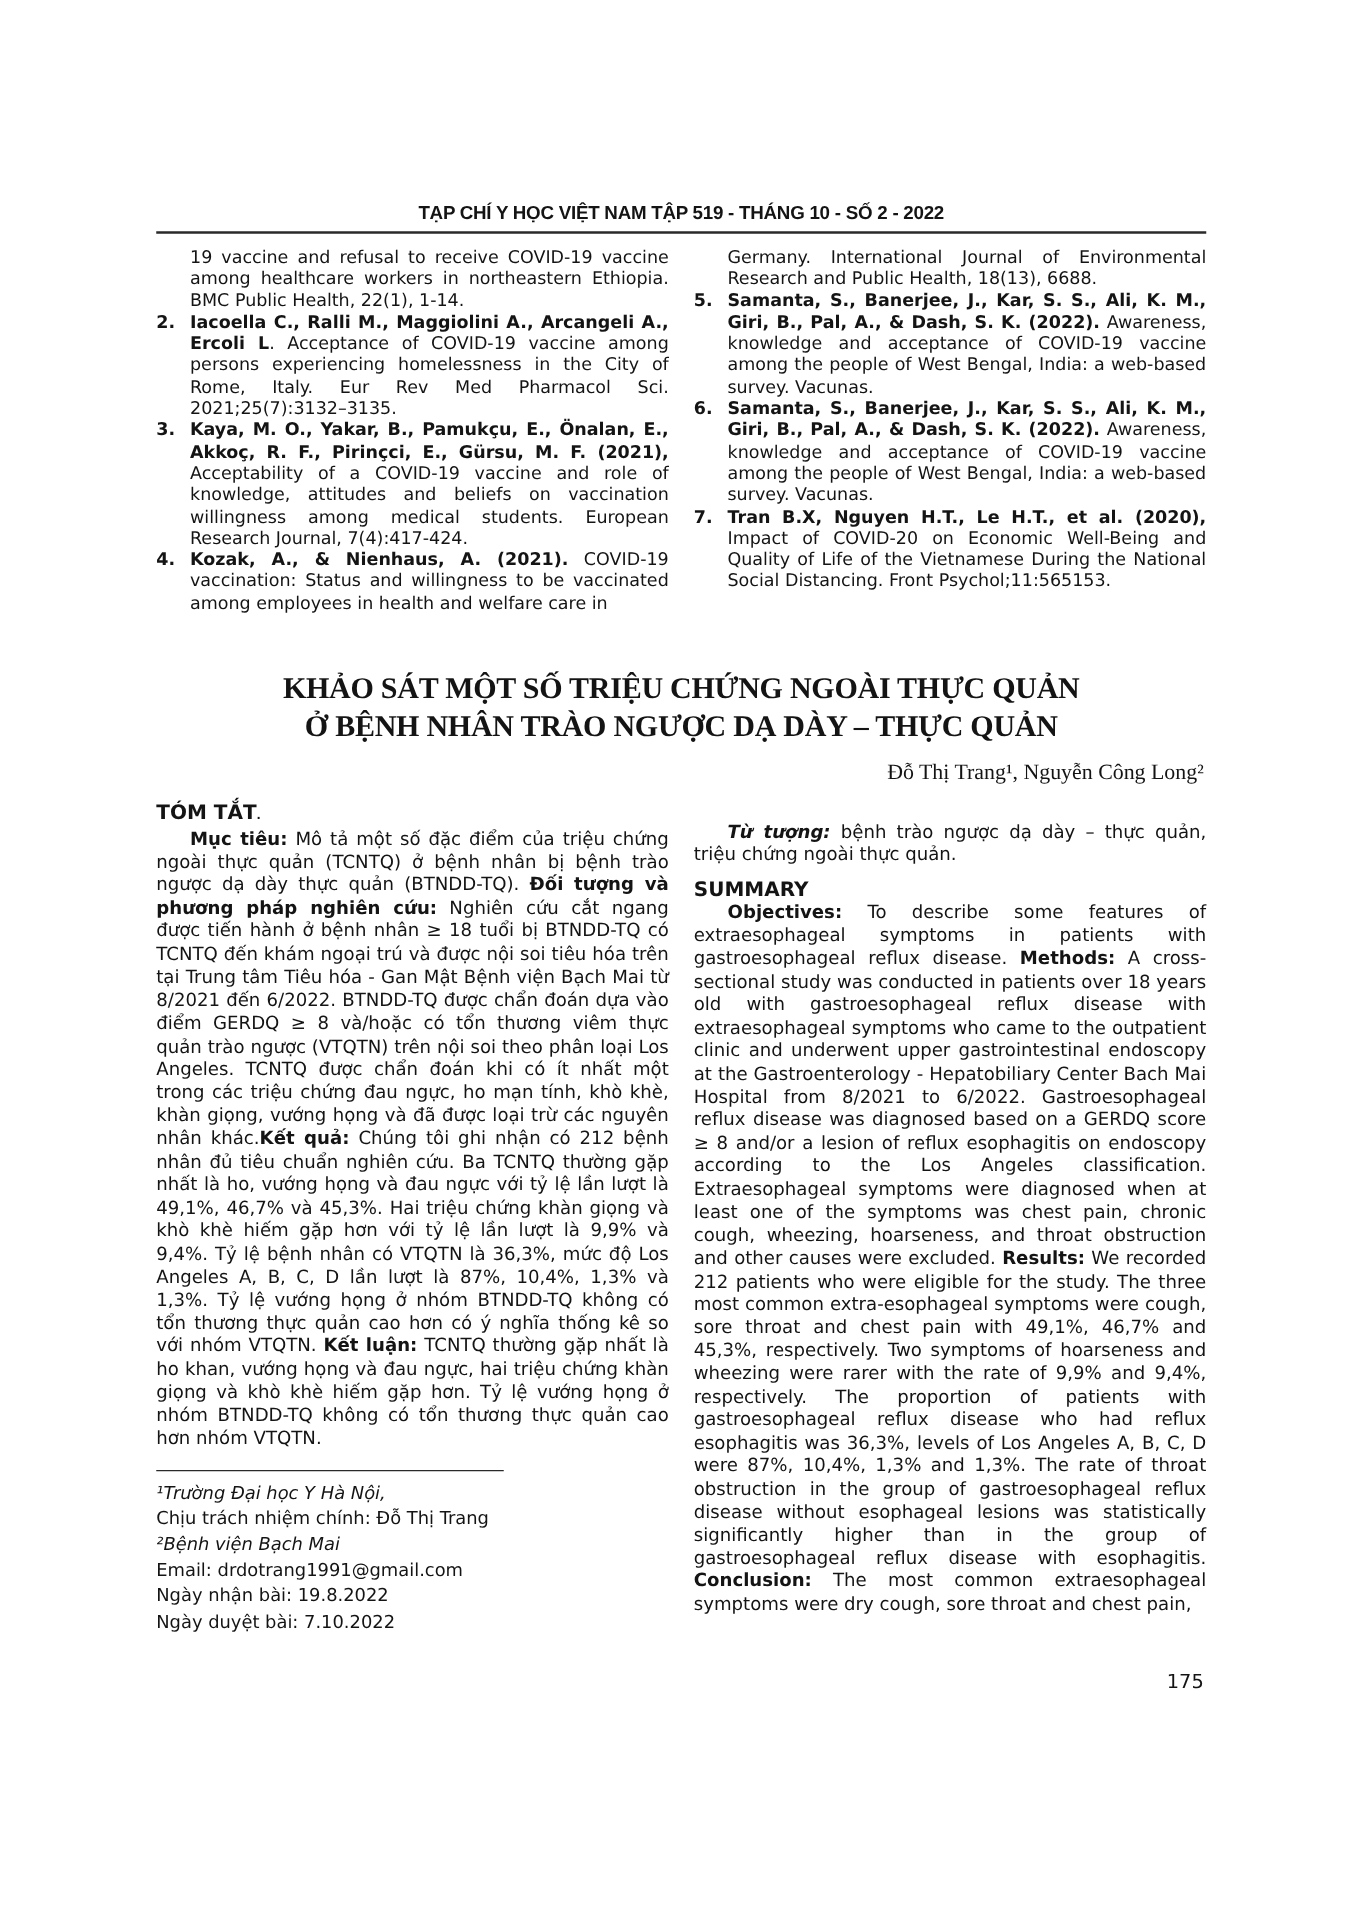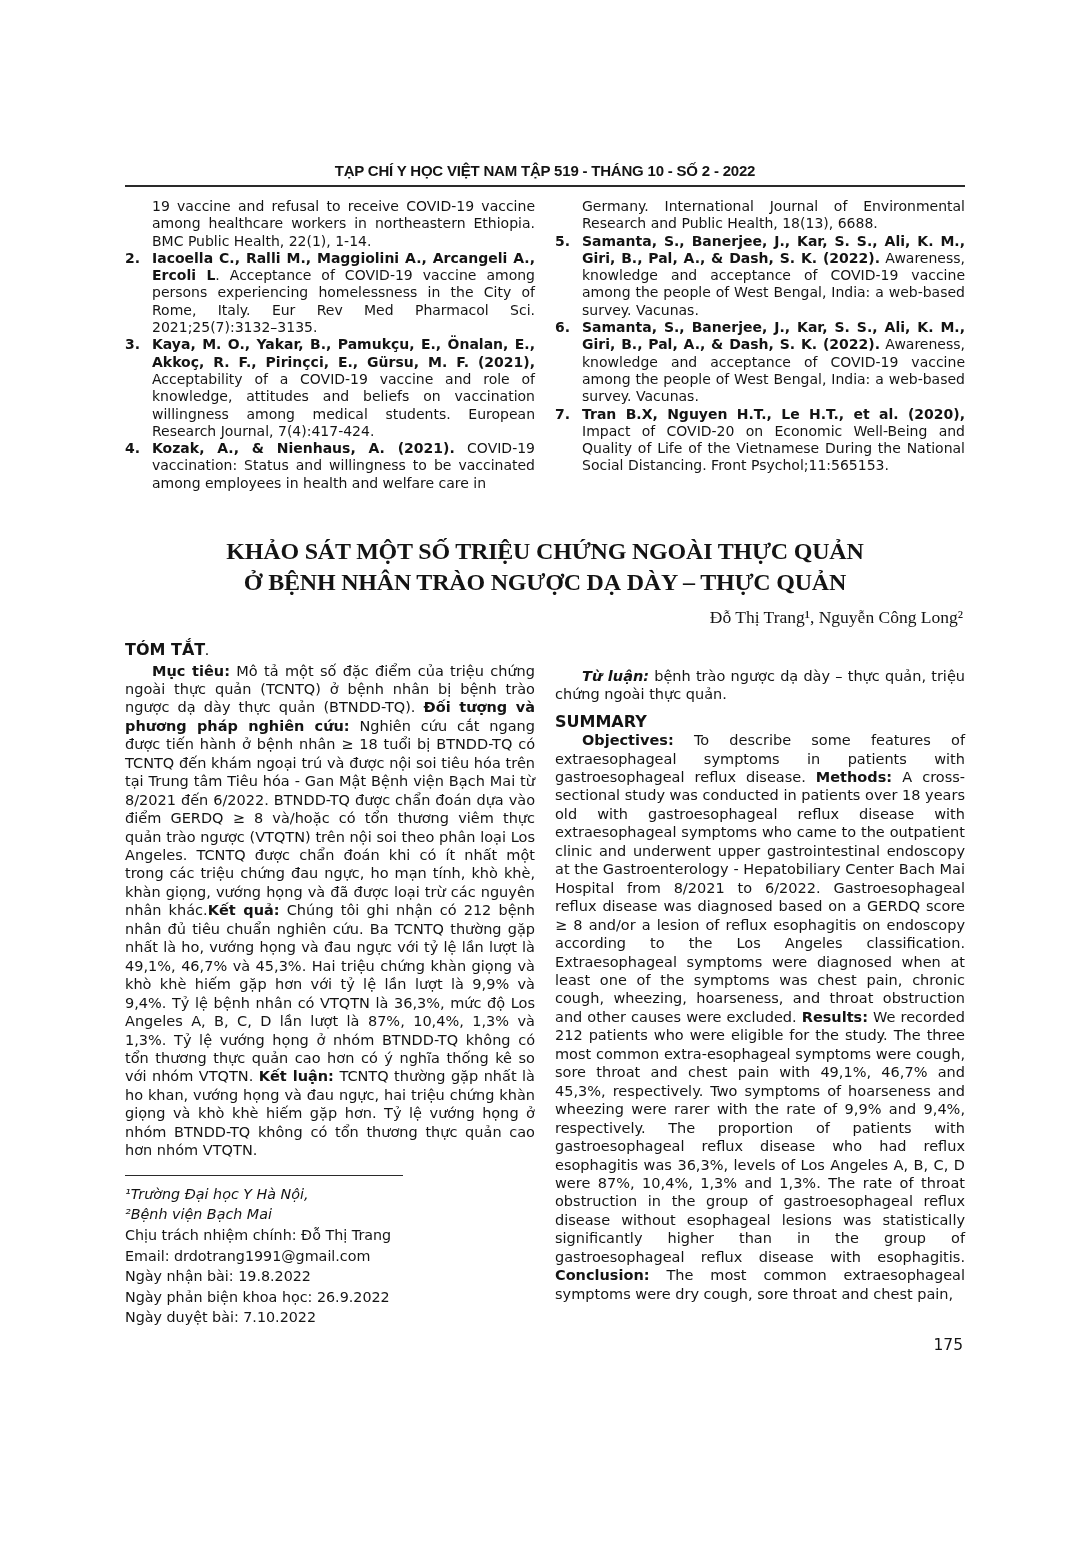--- a/index.html
+++ b/index.html
@@ -91,31 +91,30 @@
 
       <div class="col">
         <div>
           <span class="section-heading">TÓM TẮT</span><span class="tiny-dot">.</span>
         </div>
         <p class="para"><span class="b">Mục tiêu:</span><span> Mô tả một số đặc điểm của triệu chứng ngoài thực quản (TCNTQ) ở bệnh nhân bị bệnh trào ngược dạ dày thực quản (BTNDD-TQ). </span><span class="b">Đối tượng và phương pháp nghiên cứu:</span><span> Nghiên cứu cắt ngang được tiến hành ở bệnh nhân ≥ 18 tuổi bị BTNDD-TQ có TCNTQ đến khám ngoại trú và được nội soi tiêu hóa trên tại Trung tâm Tiêu hóa - Gan Mật Bệnh viện Bạch Mai từ 8/2021 đến 6/2022. BTNDD-TQ được chẩn đoán dựa vào điểm GERDQ ≥ 8 và/hoặc có tổn thương viêm thực quản trào ngược (VTQTN) trên nội soi theo phân loại Los Angeles. TCNTQ được chẩn đoán khi có ít nhất một trong các triệu chứng đau ngực, ho mạn tính, khò khè, khàn giọng, vướng họng và đã được loại trừ các nguyên nhân khác.</span><span class="b">Kết quả:</span><span> Chúng tôi ghi nhận có 212 bệnh nhân đủ tiêu chuẩn nghiên cứu. Ba TCNTQ thường gặp nhất là ho, vướng họng và đau ngực với tỷ lệ lần lượt là 49,1%, 46,7% và 45,3%. Hai triệu chứng khàn giọng và khò khè hiếm gặp hơn với tỷ lệ lần lượt là 9,9% và 9,4%. Tỷ lệ bệnh nhân có VTQTN là 36,3%, mức độ Los Angeles A, B, C, D lần lượt là 87%, 10,4%, 1,3% và 1,3%. Tỷ lệ vướng họng ở nhóm BTNDD-TQ không có tổn thương thực quản cao hơn có ý nghĩa thống kê so với nhóm VTQTN. </span><span class="b">Kết luận:</span><span> TCNTQ thường gặp nhất là ho khan, vướng họng và đau ngực, hai triệu chứng khàn giọng và khò khè hiếm gặp hơn. Tỷ lệ vướng họng ở nhóm BTNDD-TQ không có tổn thương thực quản cao hơn nhóm VTQTN.</span></p>
 
         <hr class="fn-rule">
         <div>
             <div class="fn-line i">¹Trường Đại học Y Hà Nội,</div>
+            <div class="fn-line">Chịu trách nhiệm chính: Đỗ Thị Trang</div>
             <div class="fn-line i">²Bệnh viện Bạch Mai</div>
-            <div class="fn-line">Chịu trách nhiệm chính: Đỗ Thị Trang</div>
             <div class="fn-line">Email: drdotrang1991@gmail.com</div>
             <div class="fn-line">Ngày nhận bài: 19.8.2022</div>
-            <div class="fn-line">Ngày phản biện khoa học: 26.9.2022</div>
             <div class="fn-line">Ngày duyệt bài: 7.10.2022</div>
           </div>
       </div>
 
       <div class="col">
-        <p class="para keywords"><span class="b i">Từ luận:</span><span> bệnh trào ngược dạ dày – thực quản, triệu chứng ngoài thực quản.</span></p>
+        <p class="para keywords"><span class="b i">Từ tượng:</span><span> bệnh trào ngược dạ dày – thực quản, triệu chứng ngoài thực quản.</span></p>
 
         <div class="summary-heading">SUMMARY</div>
 
         <p class="para"><span class="b">Objectives:</span><span> To describe some features of extraesophageal symptoms in patients with gastroesophageal reflux disease. </span><span class="b">Methods:</span><span> A cross-sectional study was conducted in patients over 18 years old with gastroesophageal reflux disease with extraesophageal symptoms who came to the outpatient clinic and underwent upper gastrointestinal endoscopy at the Gastroenterology - Hepatobiliary Center Bach Mai Hospital from 8/2021 to 6/2022. Gastroesophageal reflux disease was diagnosed based on a GERDQ score ≥ 8 and/or a lesion of reflux esophagitis on endoscopy according to the Los Angeles classification. Extraesophageal symptoms were diagnosed when at least one of the symptoms was chest pain, chronic cough, wheezing, hoarseness, and throat obstruction and other causes were excluded. </span><span class="b">Results:</span><span> We recorded 212 patients who were eligible for the study. The three most common extra-esophageal symptoms were cough, sore throat and chest pain with 49,1%, 46,7% and 45,3%, respectively. Two symptoms of hoarseness and wheezing were rarer with the rate of 9,9% and 9,4%, respectively. The proportion of patients with gastroesophageal reflux disease who had reflux esophagitis was 36,3%, levels of Los Angeles A, B, C, D were 87%, 10,4%, 1,3% and 1,3%. The rate of throat obstruction in the group of gastroesophageal reflux disease without esophageal lesions was statistically significantly higher than in the group of gastroesophageal reflux disease with esophagitis. </span><span class="b">Conclusion:</span><span> The most common extraesophageal symptoms were dry cough, sore throat and chest pain,</span></p>
       </div>
 
     </div>
   </div>
 
   <div class="page-number">175</div>

